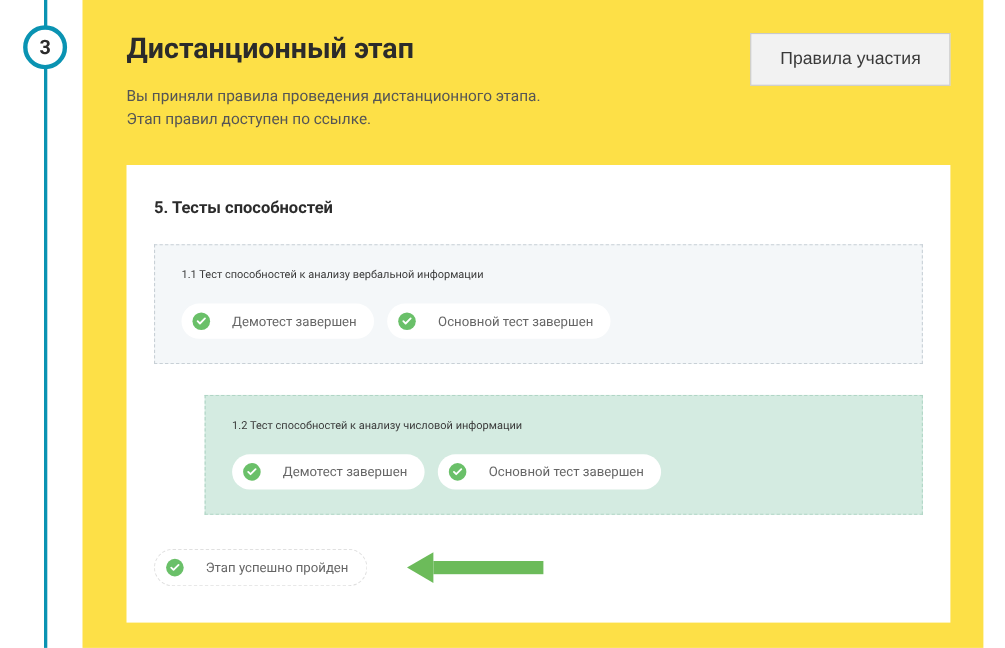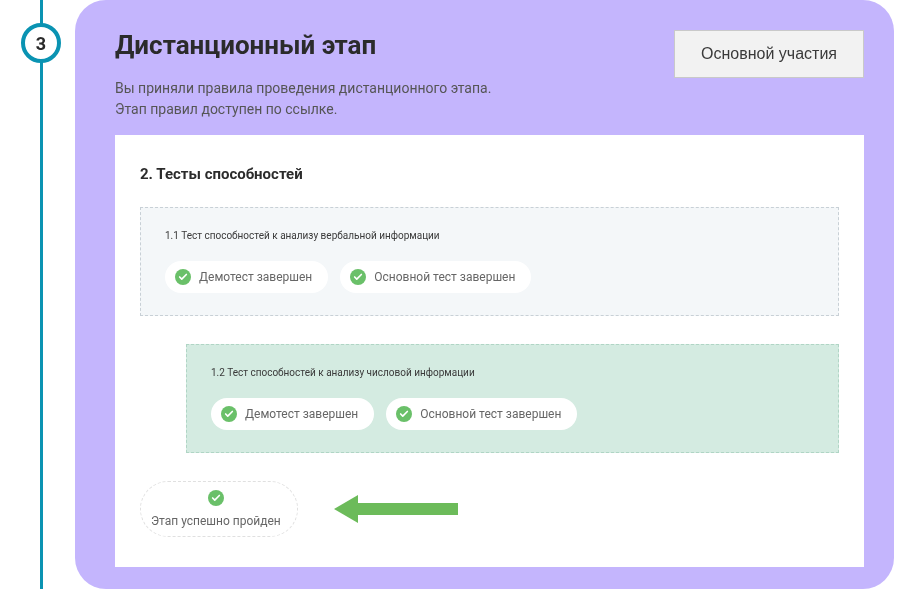--- a/index.html
+++ b/index.html
@@ -38,23 +38,22 @@
       font-size: 18px;
       color: #2b2b2b;
       z-index: 2;
     }
     .main-content {
       position: absolute;
       left: 75px;
       right: 20px;
       top: 0;
       bottom: 0;
-      background: #c4b5fd;
+      background: #fde047;
       padding: 30px 30px 0 40px;
-      border-radius: 31px;
     }
     .header-row {
       display: flex;
       justify-content: space-between;
       align-items: flex-start;
     }
     .page-title {
       font-size: 26px;
       font-weight: 700;
       color: #2b2b2b;
@@ -65,21 +64,21 @@
       border: 1px solid #c9c9c9;
       padding: 14px 26px;
       font-size: 16px;
       color: #3a3a3a;
       cursor: pointer;
     }
     .subtitle {
       font-size: 14px;
       color: #555;
       line-height: 1.5;
-      margin-bottom: 15px;
+      margin-bottom: 30px;
     }
     .white-panel {
       background: #ffffff;
       padding: 30px 25px;
     }
     .section-title {
       font-size: 15px;
       font-weight: 700;
       color: #2b2b2b;
       margin-bottom: 24px;
@@ -105,21 +104,21 @@
     .pill-row {
       display: flex;
       gap: 12px;
     }
     .pill {
       background: #ffffff;
       border-radius: 999px;
       padding: 8px 16px 8px 10px;
       display: inline-flex;
       align-items: center;
-      gap: 8px;
+      gap: 20px;
       font-size: 12px;
       color: #666;
     }
     .check-icon {
       width: 16px;
       height: 16px;
       border-radius: 50%;
       background: #6ac069;
       display: inline-flex;
       align-items: center;
@@ -140,29 +139,29 @@
 
 <div class="step-circle">
   <span>3</span>
 </div>
 
 <div class="main-content">
   <div class="header-row">
     <div>
       <h1 class="page-title">Дистанционный этап</h1>
     </div>
-    <button class="rules-button">Основной участия</button>
+    <button class="rules-button">Правила участия</button>
   </div>
   <div class="subtitle">
     <div>Вы приняли правила проведения дистанционного этапа.</div>
     <div>Этап правил доступен по ссылке.</div>
   </div>
 
   <div class="white-panel">
-    <div class="section-title">2. Тесты способностей</div>
+    <div class="section-title">5. Тесты способностей</div>
 
     <div class="test-block light">
       <div class="test-title">1.1 Тест способностей к анализу вербальной информации</div>
       <div class="pill-row">
         <div class="pill">
           <span class="check-icon">
             <svg viewBox="0 0 24 24" fill="none" stroke="#ffffff" stroke-width="4" stroke-linecap="round" stroke-linejoin="round">
                 <polyline points="20 6 9 17 4 12"></polyline>
               </svg>
           </span>
@@ -195,21 +194,21 @@
             <svg viewBox="0 0 24 24" fill="none" stroke="#ffffff" stroke-width="4" stroke-linecap="round" stroke-linejoin="round">
                 <polyline points="20 6 9 17 4 12"></polyline>
               </svg>
           </span>
           <span>Основной тест завершен</span>
         </div>
       </div>
     </div>
 
     <div style="display:flex; align-items:center;">
-      <div class="pill" style="border:1px dashed #e0e0e0;flex-direction:column;">
+      <div class="pill" style="border:1px dashed #e0e0e0;">
         <span class="check-icon">
           <svg viewBox="0 0 24 24" fill="none" stroke="#ffffff" stroke-width="4" stroke-linecap="round" stroke-linejoin="round">
               <polyline points="20 6 9 17 4 12"></polyline>
             </svg>
         </span>
         <span>Этап успешно пройден</span>
       </div>
       <svg class="arrow-svg" width="150" height="40" viewBox="0 0 150 40">
         <rect x="30" y="14" width="100" height="12" fill="#6cbb5a"></rect>
         <polygon points="30,6 30,34 6,20" fill="#6cbb5a"></polygon>

